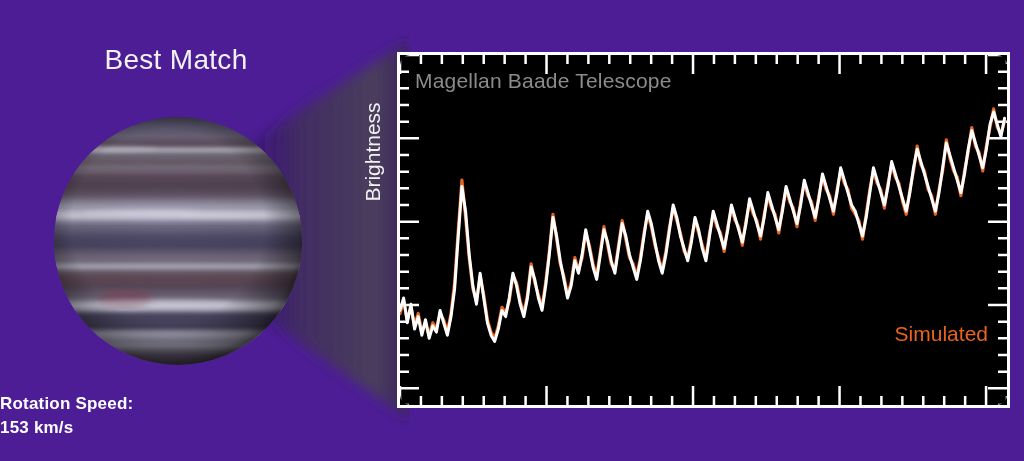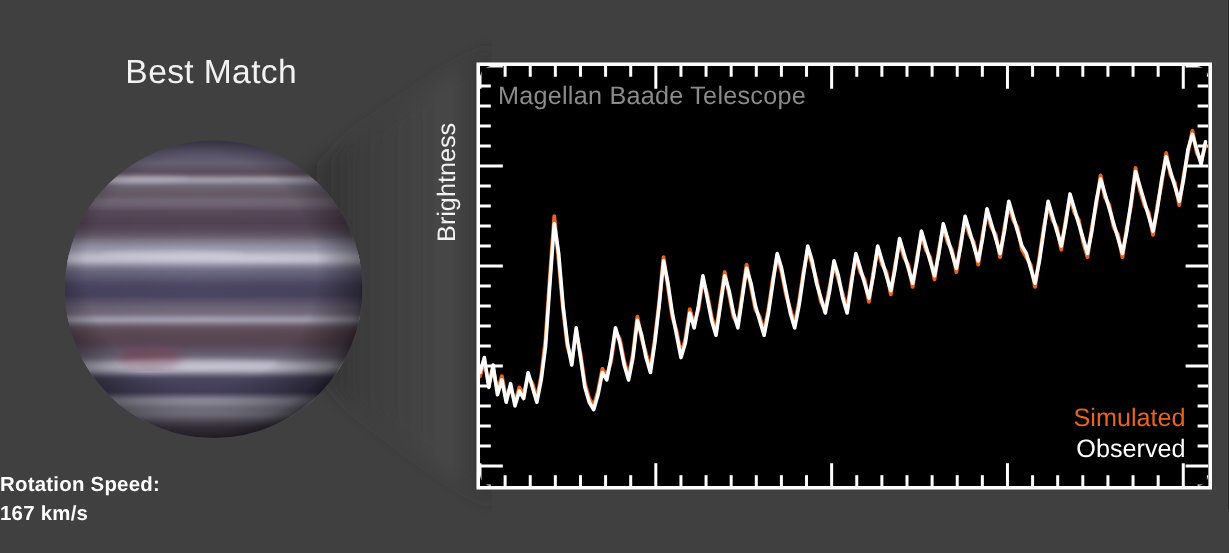--- a/index.html
+++ b/index.html
@@ -12,21 +12,21 @@
     height: 461px;
     overflow: hidden;
     font-family: "Liberation Sans", sans-serif;
     position: relative;
   }
   #stage {
     position: absolute;
     left: 0; top: 0;
     width: 1024px;
     height: 461px;
-    background: #404040;
+    background: #4c1d95;
     overflow: hidden;
   }
 
   
   #light-cone {
     position: absolute;
     left: 230px;
     top: 0px;
     width: 180px;
     height: 461px;
@@ -124,22 +124,22 @@
     left: 397px;
     top: 414px;
     width: 613px;
     text-align: center;
     color: #f2f2f2;
     font-size: 21px;
   }
   #legend {
     position: absolute;
     right: 36px;
-    top: 336px;
-    text-align: right;
+    top: 321px;
+    text-align: left;
     line-height: 1.22;
   }
   .legend-entry {
     font-size: 21px;
     white-space: nowrap;
     display: block;
   }
 </style>
 </head>
 <body>
@@ -245,21 +245,21 @@
             <ellipse cx="60" cy="33" rx="45" ry="3" fill="#d6d4e2"></ellipse>
           </g>
 
           <rect x="0" y="0" width="250" height="250" fill="url(#limbGrad)"></rect>
         </g>
       </svg>
     </div>
 
     <div id="rotation-block">
       <div>Rotation Speed:</div>
-      <div>167 km/s</div>
+      <div>153 km/s</div>
     </div>
   </div>
 
   <div id="plot-panel">
     <div id="plot-inner">
 
       <svg id="plot-svg" viewBox="0 0 607 350" width="607" height="350" preserveAspectRatio="none" style="position:absolute;left:0;top:0;">
         <g id="ticks-group" stroke="#ffffff" stroke-width="2.5" fill="none">
             <line x1="0" y1="0" x2="0" y2="19"></line>
             <line x1="0" y1="350" x2="0" y2="331"></line>
@@ -372,16 +372,15 @@
 
       <div id="telescope-label">Magellan Baade Telescope</div>
     </div>
   </div>
 
   <div id="axis-label-y">Brightness</div>
 
 
   <div id="legend">
     <span class="legend-entry" style="color: rgb(232, 100, 30);">Simulated</span>
-    <span class="legend-entry" style="color: rgb(255, 255, 255);">Observed</span>
   </div>
 
 </div>
 
 </body></html>

